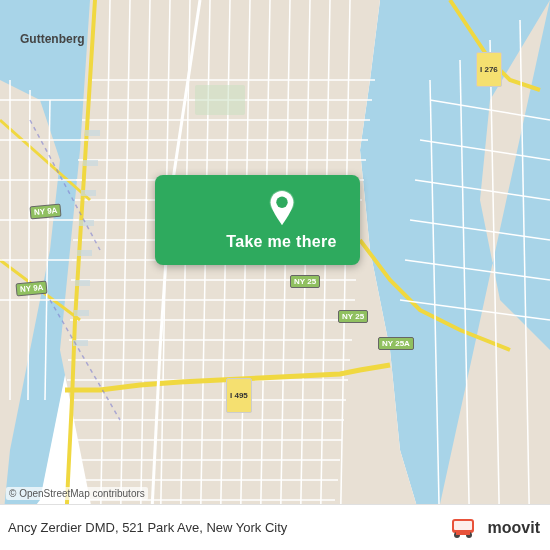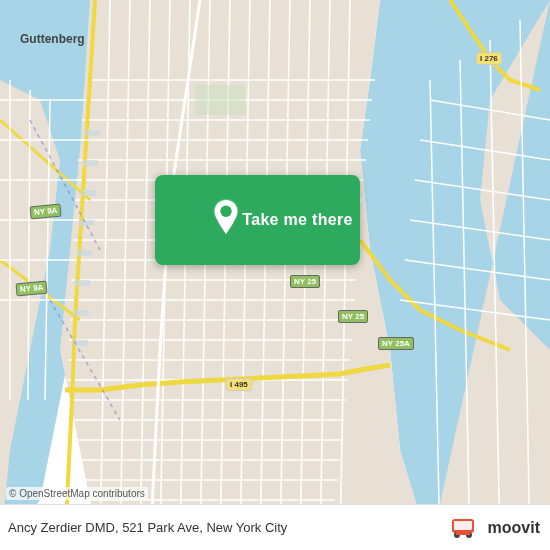--- a/index.html
+++ b/index.html
@@ -21,21 +21,21 @@
     
     #take-me-there-btn {
       position: absolute;
       top: 175px;
       left: 155px;
       width: 205px;
       height: 90px;
       background-color: #2eaa5e;
       border-radius: 8px;
       display: flex;
-      flex-direction: row;
+      flex-direction: column;
       align-items: center;
       justify-content: center;
       cursor: pointer;
       box-shadow: 0 2px 8px rgba(0,0,0,0.3);
       border: none;
       z-index: 10;
       padding-left: 48px;
     }
 
     .pin-icon {
@@ -115,21 +115,21 @@
       z-index: 5;
       font-weight: bold;
     }
 
     .highway-label {
       position: absolute;
       font-size: 8px;
       color: #333;
       background: #f5e070;
       border: 1px solid #ccc;
-      padding: 1px 3px;
+      padding: 12px 3px;
       border-radius: 2px;
       white-space: nowrap;
       z-index: 6;
       font-weight: bold;
     }
 
     .state-label {
       position: absolute;
       font-size: 8px;
       color: #333;

